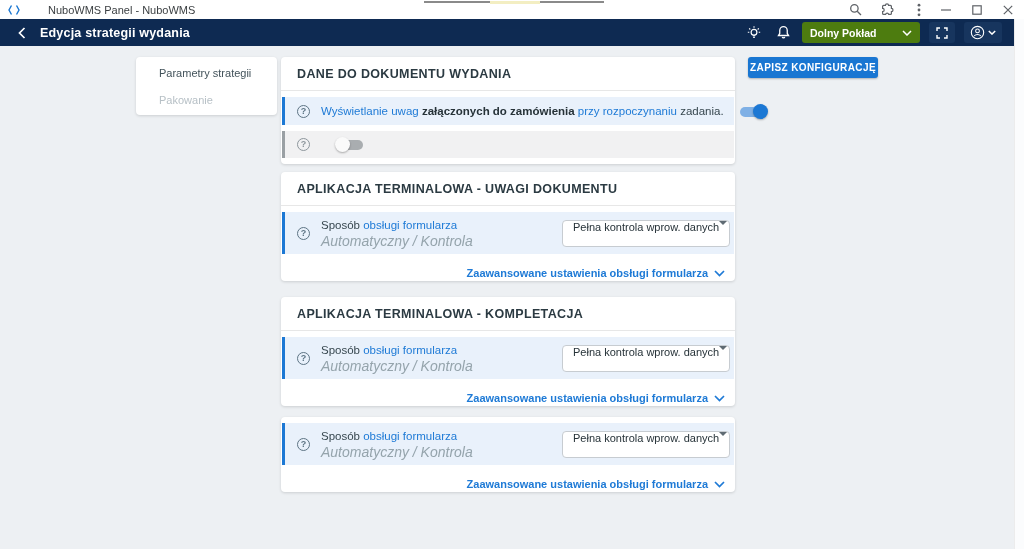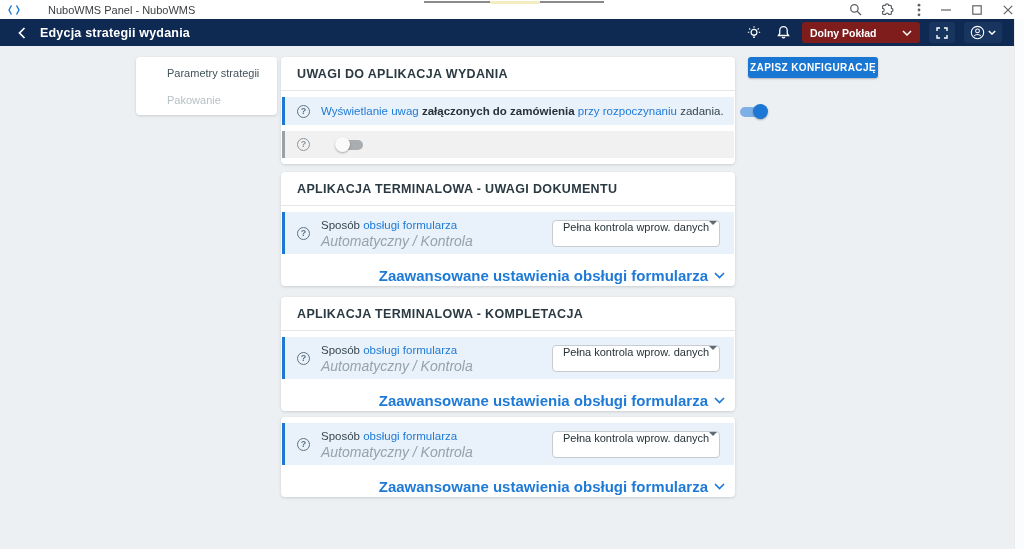--- a/index.html
+++ b/index.html
@@ -28,48 +28,48 @@
   
   .appbar {
     position:absolute; top:19px; left:0; width:1014px; height:27px;
     background:#0e2a52; display:flex; align-items:center; color:#fff;
   }
   .back-btn { margin-left:14px; width:16px; height:16px; display:flex; align-items:center; justify-content:center; cursor:pointer; }
   .appbar-title { margin-left:10px; font-size:12.5px; font-weight:700; letter-spacing:.2px; }
   .appbar-right { margin-left:auto; display:flex; align-items:center; gap:9px; margin-right:12px; }
   .icon-btn { width:20px; height:20px; display:flex; align-items:center; justify-content:center; cursor:pointer; }
   .loc-select {
-    width:118px; height:21px; background:#7f1d1d; border-radius:3px;
+    width:118px; height:21px; background:#4d7c0f; border-radius:3px;
     display:flex; align-items:center; padding:0 8px; cursor:pointer;
   }
   .loc-select .loc-label { font-size:10.5px; font-weight:700; color:#fff; flex:1; white-space:nowrap; }
   .sq-btn { width:26px; height:21px; background:#17355e; border-radius:3px; display:flex; align-items:center; justify-content:center; cursor:pointer; }
   .account-btn { width:38px; height:21px; background:#17355e; border-radius:3px; display:flex; align-items:center; justify-content:center; gap:3px; cursor:pointer; }
 
   
   .scroll-track { position:absolute; top:19px; right:0; width:10px; height:530px; background:#fbfcfd; border-left:1px solid #ececec; }
 
   
   .content { position:absolute; top:46px; left:0; width:1014px; height:503px; background:#edf0f3; }
 
   .card { position:absolute; background:#fff; border-radius:4px; box-shadow:0 1px 3px rgba(0,0,0,.14); }
   .sidebar { left:136px; top:11px; width:141px; padding:2px 0; }
-  .side-item { height:27px; display:flex; align-items:center; padding-left:28px; font-size:11px; color:#42525a; cursor:pointer; border-left:3px solid transparent; }
+  .side-item { height:27px; display:flex; align-items:center; padding-left:20px; font-size:11px; color:#42525a; cursor:pointer; border-left:3px solid transparent; }
   .side-item.active { background:#e6f0fb; border-left-color:#1976d2; color:#1976d2; font-weight:700; }
   .side-item.disabled { color:#b7c0c6; cursor:default; }
 
   .main-card { left:281px; width:454px; }
   .card-uwagi { top:11px; }
   .card-dane  { top:126px; }
   .card-komp  { top:251px; }
   .card-odl   { top:371px; }
 
   .sec-title { font-size:12.5px; font-weight:700; color:#2b3a42; letter-spacing:.35px; padding:10px 16px 9px; border-bottom:1px solid #e7e7e7; }
 
-  .row { margin:6px 1px 0; display:flex; align-items:center; padding:6px 14px 6px 12px; background:#e9f1fb; border-left:3px solid #1c78d4; }
+  .row { margin:6px 1px 0; display:flex; align-items:center; padding:6px 4px 6px 12px; background:#e9f1fb; border-left:3px solid #1c78d4; }
   .row.disabled { background:#f1f1f2; border-left-color:#9aa0a4; }
   .qmark { flex:0 0 auto; width:13px; height:13px; border:1.2px solid #5d7484; border-radius:50%; color:#5d7484; font-size:9px; font-weight:700; text-align:center; line-height:11px; margin-right:11px; cursor:pointer; }
   .qmark::before { content:"?"; }
   .row.disabled .qmark { border-color:#8d969c; color:#8d969c; }
 
   .row-text { font-size:11.5px; color:#37474f; line-height:16px; flex:1; }
   .row-text.nowrap { white-space:nowrap; }
   .t-link { color:#1e7ad6; cursor:pointer; }
   .t-bold { font-weight:700; color:#263238; }
   .row.disabled .t-link { color:#98a1a7; cursor:default; }
@@ -89,21 +89,21 @@
   .form-left { flex:1; }
   .form-label { font-size:11.5px; color:#37474f; line-height:15px; }
   .form-sub { font-size:14px; font-style:italic; color:#95a4ac; line-height:14px; margin-top:1px; }
   .select-box {
     flex:0 0 auto; width:168px; height:27px; background:#fff; border:1px solid #c7ccd1; border-radius:4px;
     display:flex; align-items:flex-start; padding:0 10px; cursor:pointer;
   }
   .select-box .sel-val { flex:1; font-size:11px; color:#263238; white-space:nowrap; }
   .sel-arrow { width:0; height:0; border-left:4px solid transparent; border-right:4px solid transparent; border-top:4.5px solid #5f6b73; }
 
-  .adv-link { display:flex; justify-content:flex-end; align-items:center; gap:6px; padding:13px 10px 2px 0; color:#1e7ad6; font-size:15px; font-weight:600; cursor:pointer; }
+  .adv-link { display:flex; justify-content:flex-end; align-items:center; gap:6px; padding:13px 10px 2px 0; color:#1e7ad6; font-size:11px; font-weight:600; cursor:pointer; }
 
   .card-pad-bottom { height:6px; }
 
   
   .save-btn {
     position:absolute; left:748px; top:11px; width:130px; height:21px;
     background:#1976d2; border:none; border-radius:3px; color:#fff;
     font-family:"Liberation Sans", sans-serif; font-size:10px; font-weight:700; letter-spacing:.4px;
     cursor:pointer; box-shadow:0 1px 2px rgba(0,0,0,.25);
   }
@@ -216,21 +216,21 @@
     <div class="card sidebar">
       <div class="side-item">
         <span>Parametry strategii</span>
       </div>
       <div class="side-item disabled">
         <span>Pakowanie</span>
       </div>
     </div>
 
     <div class="card main-card card-uwagi">
-      <div class="sec-title">UWAGI DO APLIKACJA WYDANIA</div>
+      <div class="sec-title">DANE DO DOKUMENTU WYDANIA</div>
       <div class="row">
         <span class="qmark"></span>
         <span class="row-text nowrap"><span class="t-link">Wyświetlanie uwag</span> <span class="t-bold">załączonych do zamówienia</span> <span class="t-link">przy rozpoczynaniu</span> <span>zadania.</span></span>
         <span class="toggle on">
             <span class="track"></span>
             <span class="thumb"></span>
           </span>
       </div>
       <div class="row disabled wrap-tail">
         <span class="qmark"></span>

